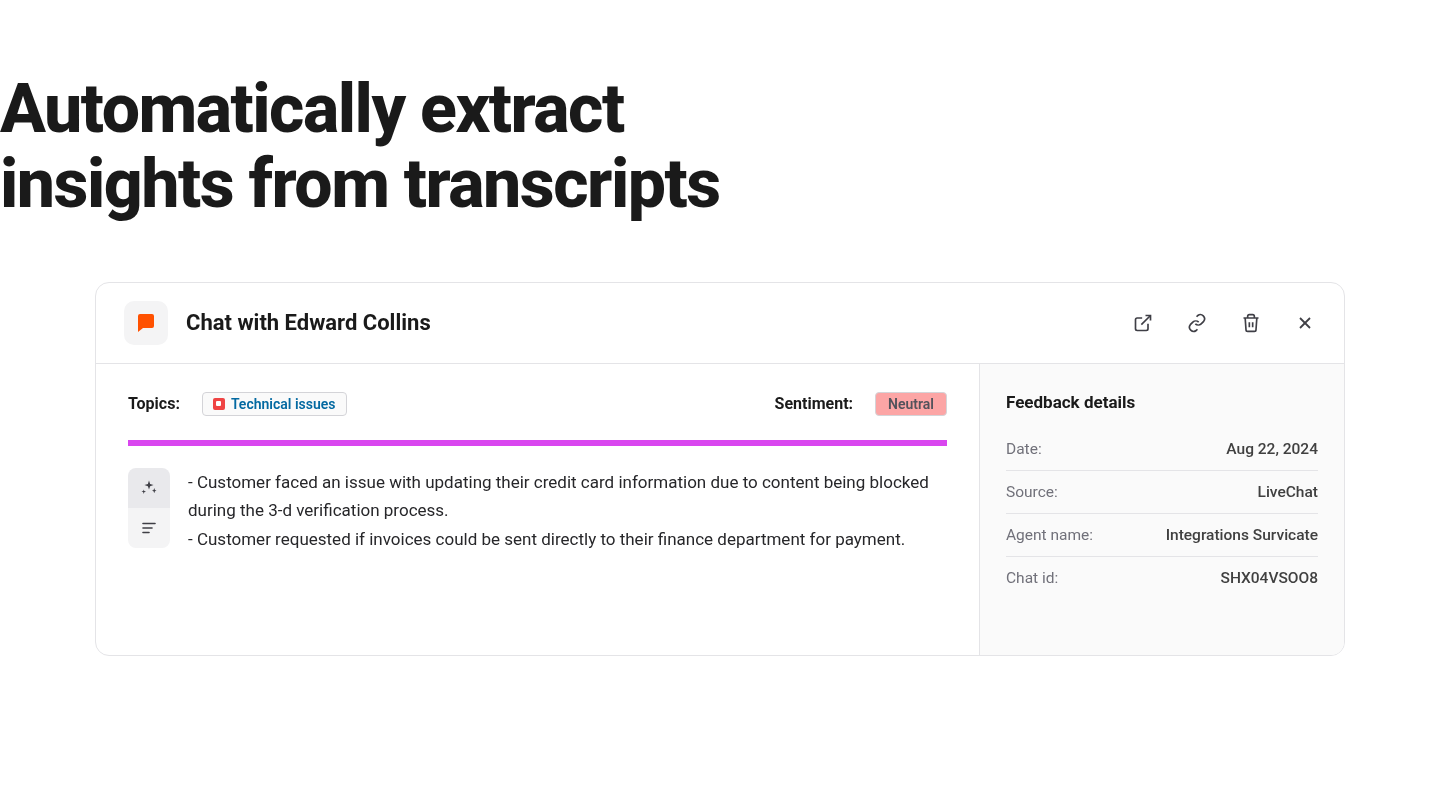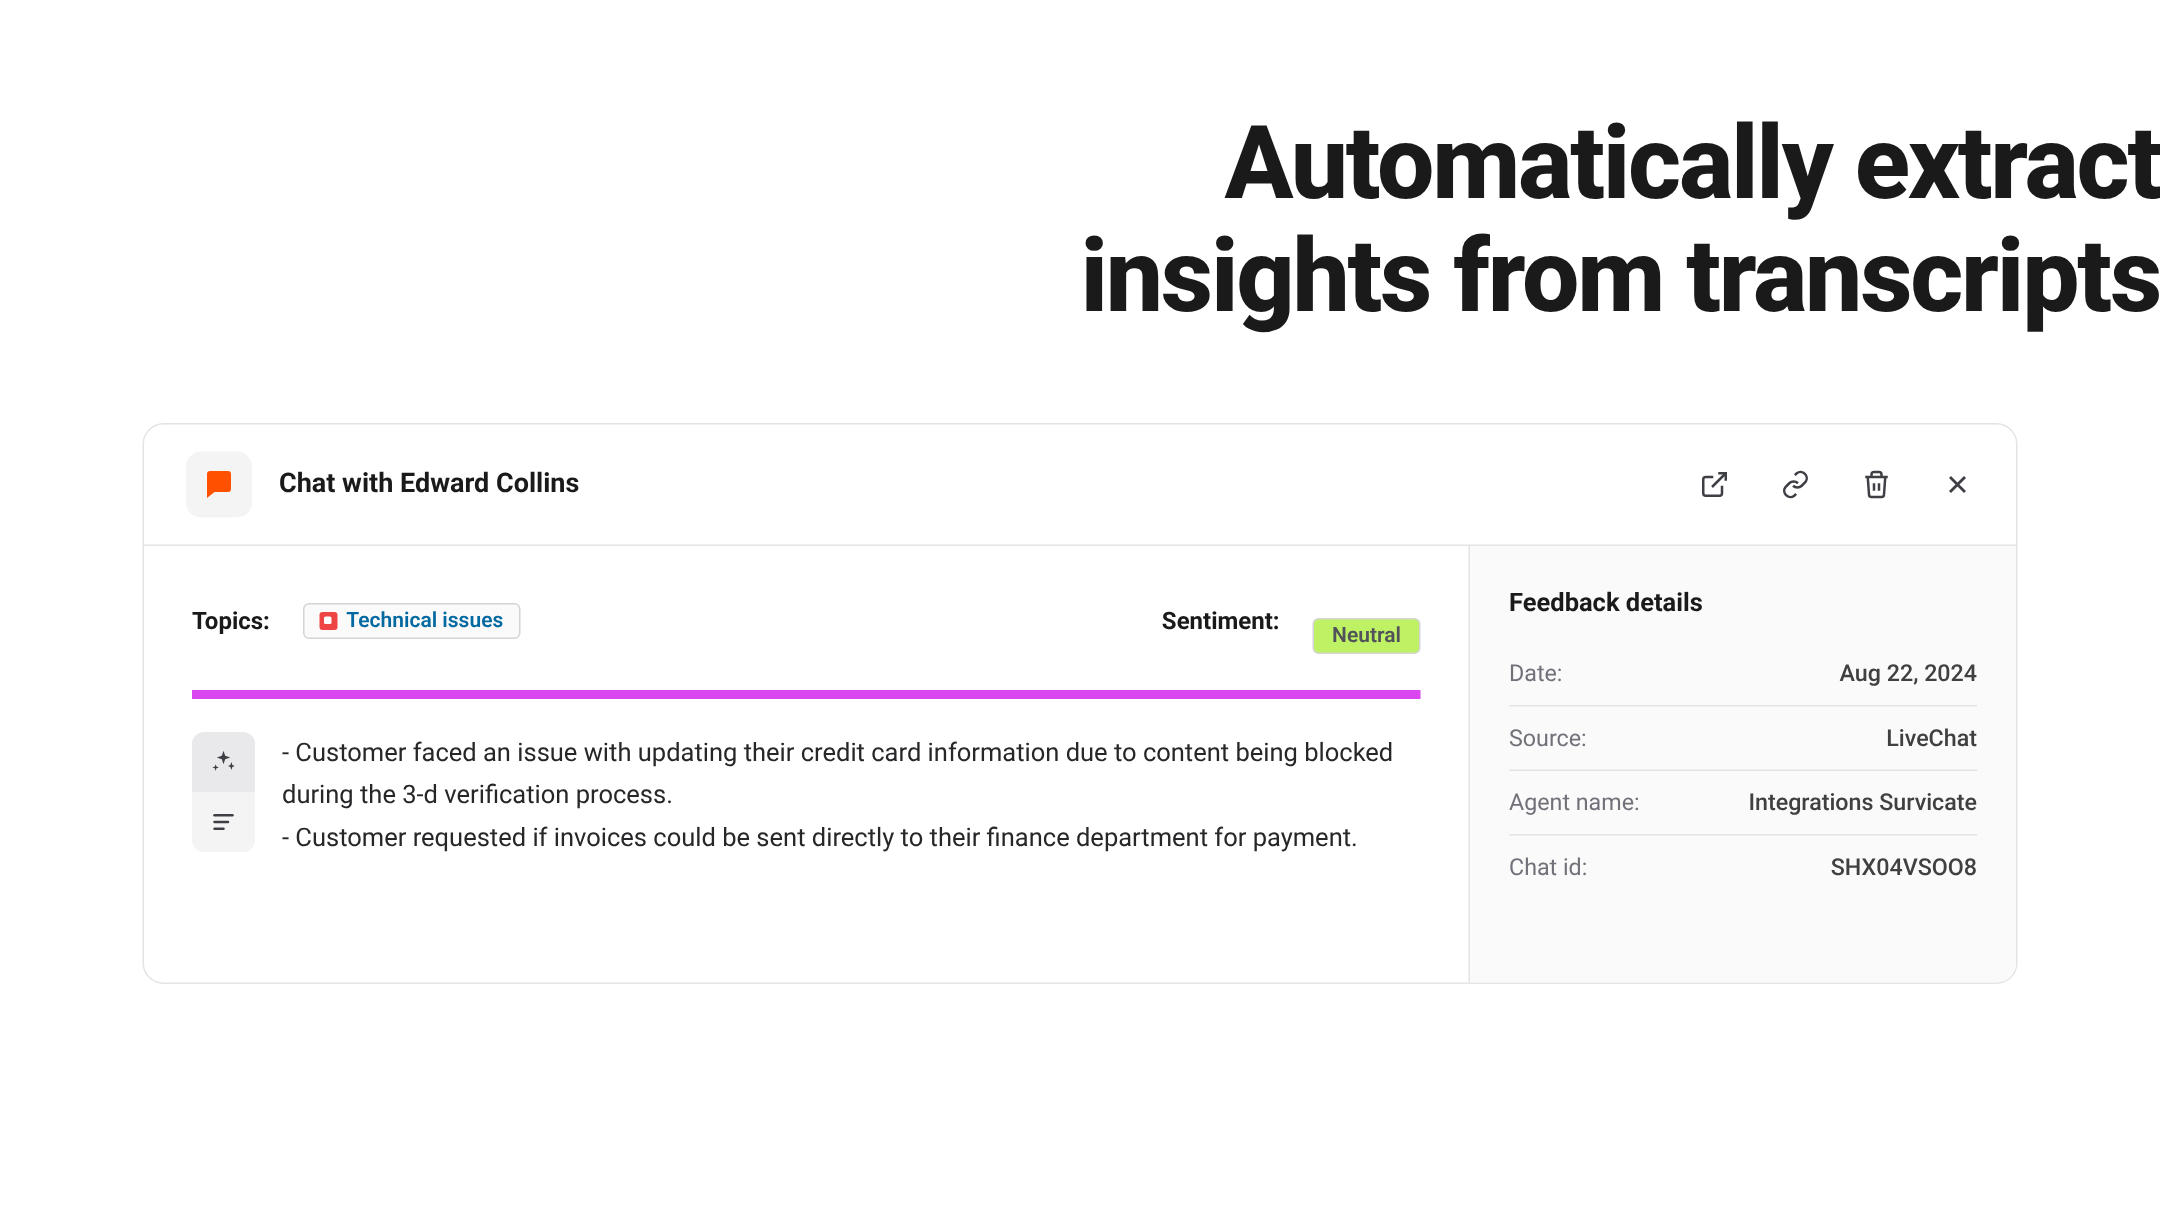--- a/index.html
+++ b/index.html
@@ -5,21 +5,21 @@
   * { box-sizing: border-box; margin: 0; padding: 0; }
   body {
     font-family: -apple-system, BlinkMacSystemFont, "Segoe UI", Roboto, Helvetica, Arial, sans-serif;
     background: #fff;
     color: #1a1a1a;
     width: 1440px;
     height: 810px;
     overflow: hidden;
   }
   .hero {
-    text-align: right;
+    text-align: left;
     padding-top: 72px;
     padding-bottom: 60px;
   }
   .hero h1 {
     font-size: 68px;
     font-weight: 800;
     line-height: 1.1;
     letter-spacing: -1.5px;
     color: #1a1a1a;
   }
@@ -43,21 +43,21 @@
     height: 44px;
     border-radius: 10px;
     background: #f4f4f5;
     display: flex;
     align-items: center;
     justify-content: center;
     flex-shrink: 0;
   }
   .chat-logo svg { width: 24px; height: 24px; }
   .panel-title {
-    font-size: 18px;
+    font-size: 22px;
     font-weight: 700;
     flex: 1;
   }
   .header-actions {
     display: flex;
     gap: 32px;
     align-items: center;
   }
   .icon-btn {
     width: 22px;
@@ -113,22 +113,21 @@
     content:"";
     width:5px;height:5px;border-radius:1px;background:#fff;
   }
   .neutral-tag {
     border: 1px solid #d4d4d8;
     border-radius: 4px;
     padding: 3px 12px;
     font-size: 14px;
     font-weight: 600;
     color: #52525b;
-    background: #bef264;
-    margin-top: 20px;
+    background: #fca5a5;
   }
   .content-row {
     display: flex;
     gap: 18px;
     padding-top: 22px;
   }
   .summary-tools {
     display: flex;
     flex-direction: column;
     gap: 0;

